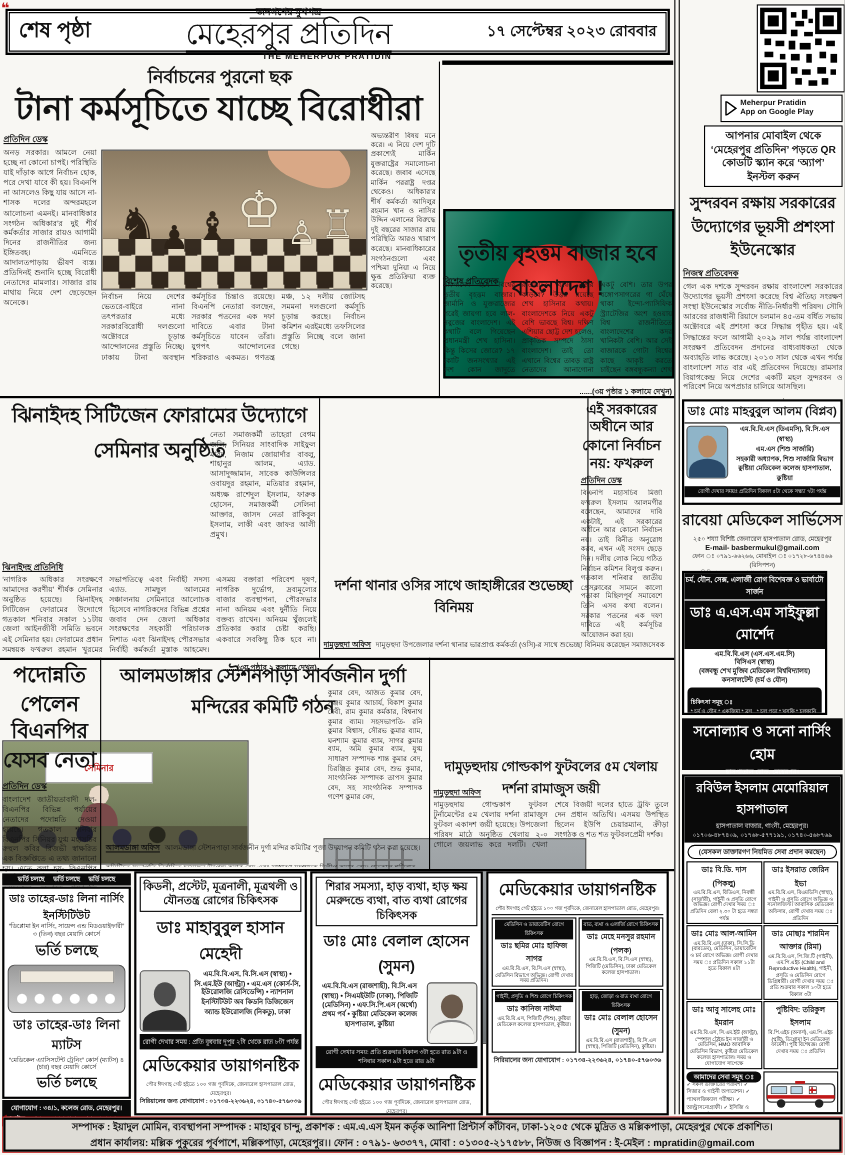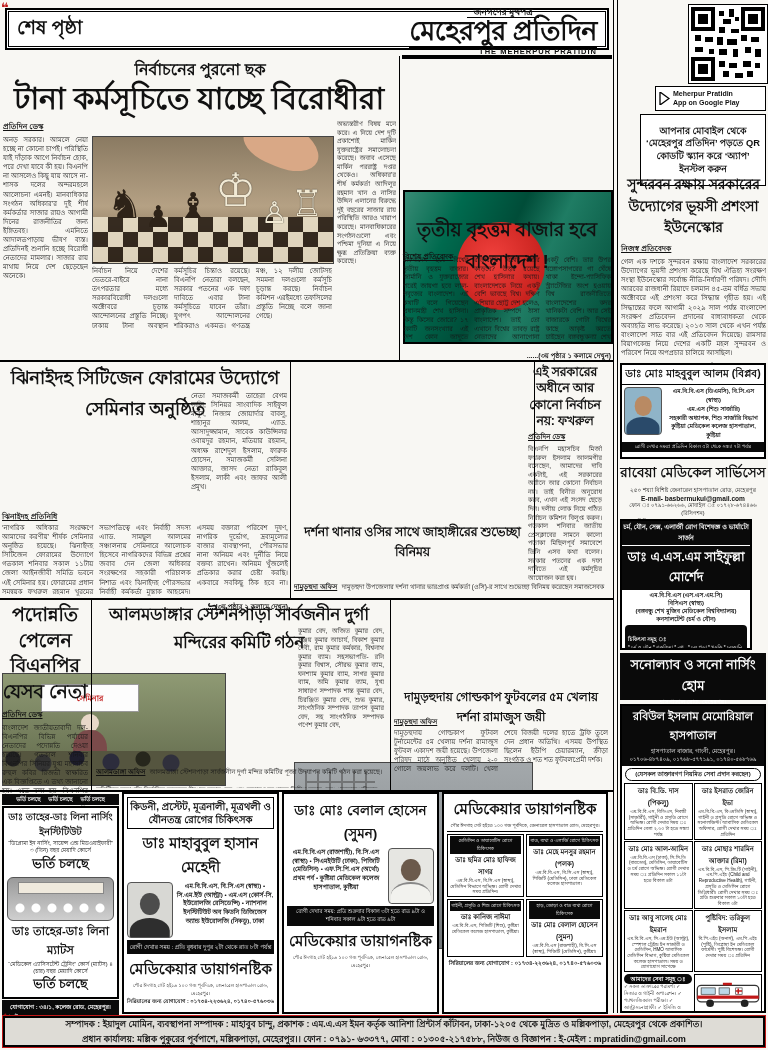--- a/index.html
+++ b/index.html
@@ -32,23 +32,24 @@
 <body>
 
 <div class="page">
 
   <div class="abs" style="left:1px;top:0;color:#c01818;font-size:13px;font-weight:bold;">❝</div>
 
   <div class="abs" style="left:5px;top:8px;width:604px;height:42px;border:2px solid #000;box-shadow:inset 0 0 0 1px #fff,inset 0 0 0 2px #000;background:#fff;display:flex;align-items:center;justify-content:space-between;padding:0 10px;box-sizing:border-box;">
     <div style="font-size:19px;font-weight:900;">শেষ পৃষ্ঠা</div>
     <div class="center" style="line-height:1;">
       <div style="font-size:9px;font-weight:bold;border-bottom:1px solid #000;display:inline-block;padding:0 6px;">জনগণের মুখপত্র</div>
-      <div style="font-size:27px;font-weight:700;letter-spacing:-0.5px;border-bottom:2px solid #000;padding-bottom:1px;">মেহেরপুর প্রতিদিন</div>
+      <div style="font-size:27px;font-weight:400;letter-spacing:-0.5px;border-bottom:2px solid #000;padding-bottom:1px;">মেহেরপুর প্রতিদিন</div>
       <div style="font-size:7.5px;font-weight:bold;letter-spacing:1px;text-align:right;">THE MEHERPUR PRATIDIN</div>
     </div>
+    <div style="font-size:13.5px;font-weight:900;">১৭ সেপ্টেম্বর ২০২৩ রোববার</div>
   </div>
 
   <div class="abs" style="left:688px;top:4px;width:78px;height:78px;border:1px solid #000;background:#fff;">
     <svg width="78" height="78" viewBox="0 0 78 78">
       <rect x="4" y="4" width="20" height="20" fill="none" stroke="#000" stroke-width="4"></rect>
         <rect x="9" y="9" width="10" height="10" fill="#000"></rect>
       <rect x="54" y="4" width="20" height="20" fill="none" stroke="#000" stroke-width="4"></rect>
         <rect x="59" y="9" width="10" height="10" fill="#000"></rect>
       <rect x="4" y="54" width="20" height="20" fill="none" stroke="#000" stroke-width="4"></rect>
         <rect x="9" y="59" width="10" height="10" fill="#000"></rect>
@@ -83,21 +84,21 @@
   </div>
   <div class="abs" style="left:655px;top:86px;width:111px;height:25px;border:1px solid #000;background:#fff;display:flex;align-items:center;gap:3px;padding:1px 3px;box-sizing:border-box;">
     <svg width="11" height="13" viewBox="0 0 11 13">
         <path d="M1 0 L10 6.5 L1 13 Z" fill="none" stroke="#000" stroke-width="1.3"></path>
       </svg>
     <div style="line-height:1.15;">
       <div style="font-size:7px;font-weight:bold;">Meherpur Pratidin</div>
       <div style="font-size:7px;font-weight:bold;">App on Google Play</div>
     </div>
   </div>
-  <div class="abs center" style="left:640px;top:114px;width:126px;height:72px;border:1px solid #000;background:#fff;font-size:9.3px;font-weight:900;line-height:1.35;padding:2px;box-sizing:border-box;display:flex;align-items:center;">
+  <div class="abs center" style="left:640px;top:114px;width:126px;height:56px;border:1px solid #000;background:#fff;font-size:9.3px;font-weight:900;line-height:1.35;padding:2px;box-sizing:border-box;display:flex;align-items:flex-start;">
     <span>আপনার মোবাইল থেকে ‘মেহেরপুর প্রতিদিন’ পড়তে QR কোডটি স্ক্যান করে ‘অ্যাপ’ ইনস্টল করুন</span>
   </div>
 
   <div class="abs vline dbl" style="left:613px;top:0;height:1013px;"></div>
 
   <div class="abs center headline" style="left:0;top:75px;width:398px;font-size:30px;">টানা কর্মসূচিতে যাচ্ছে বিরোধীরা</div>
   <div class="abs center" style="left:30px;top:57px;width:340px;font-size:16px;font-weight:900;">নির্বাচনের পুরনো ছক</div>
   <div class="abs" style="left:3px;top:120px;width:85px;height:240px;overflow:hidden;">
     <div class="byline">প্রতিদিন ডেস্ক</div>
     <div class="body-t">অনড় সরকার। আমলে নেয়া হচ্ছে না কোনো চাপই। পরিস্থিতি যাই দাঁড়াক আগে নির্বাচন হোক, পরে দেখা যাবে কী হয়। বিএনপি না আসলেও কিছু যায় আসে না-শাসক দলের অন্দরমহলে আলোচনা এমনই। মানবাধিকার সংগঠন অধিকার’র দুই শীর্ষ কর্মকর্তার সাজার রায়ও আগামী দিনের রাজনীতির জন্য ইঙ্গিতবহ। এমনিতে আদালতপাড়ায় ভীষণ ব্যস্ত। প্রতিদিনই শুনানি হচ্ছে বিরোধী নেতাদের মামলার। সাজার রায় মাথায় নিয়ে দেশ ছেড়েছেন অনেকে।</div>
@@ -236,20 +237,21 @@
         </div>
       <div class="center b" style="font-size:6.2px;line-height:1.4;">এম.বি.বি.এস, বি.সি.এস (স্বাস্থ্য) • সি.এম.ইউ (আল্ট্রা) • এম.এস (কোর্স-সি, ইউরোলজি রেসিডেন্সি) • ন্যাশনাল ইনস্টিটিউট অব কিডনি ডিজিজেস অ্যান্ড ইউরোলজি (নিকডু), ঢাকা</div>
     </div>
     <div class="inv center" style="font-size:5.8px;padding:2px;margin-top:2px;">রোগী দেখার সময় : প্রতি বুধবার দুপুর ২টা থেকে রাত ৮টা পর্যন্ত</div>
     <div class="center blk" style="font-size:15px;margin-top:3px;">মেডিকেয়ার ডায়াগনষ্টিক</div>
     <div class="center" style="font-size:4.8px;">পৌর ঈদগাহ গেট হইতে ১০০ গজ পূর্বদিকে, জেনারেল হাসপাতাল রোড, মেহেরপুর।</div>
     <div class="center b" style="font-size:5.4px;">সিরিয়ালের জন্য যোগাযোগ : ০১৭৩৪-২২৩৬২৪, ০১৭৪০-৫৭৬০৩৬</div>
   </div>
 
   <div class="adbox abs" style="left:282px;top:792px;width:157px;height:222px;padding:3px;box-sizing:border-box;">
+    <div class="center blk" style="border:1.5px solid #000;font-size:10px;line-height:1.3;padding:2px;">শিরার সমস্যা, হাড় ব্যথা, হাড় ক্ষয় মেরুদন্ডে ব্যথা, বাত ব্যথা রোগের চিকিৎসক</div>
     <div class="center blk" style="font-size:13.5px;margin:3px 0 2px;">ডাঃ মোঃ বেলাল হোসেন (সুমন)</div>
     <div style="display:flex;gap:3px;align-items:flex-start;">
       <div class="center b" style="font-size:6.2px;line-height:1.4;">এম.বি.বি.এস (রাজশাহী), বি.সি.এস (স্বাস্থ্য) • সিএমইউটি (ঢাকা), পিজিটি (মেডিসিন) • এফ.সি.পি.এস (অর্থো) প্রথম পর্ব • কুষ্টিয়া মেডিকেল কলেজ হাসপাতাল, কুষ্টিয়া</div>
       <div class="mini-portrait" style="width:44px;height:54px;border-radius:4px;flex:none;background:#e6e6e2;">
           <div class="head" style="background:#6b5a4c;"></div>
           <div class="torso" style="background:#f2f2ee;border-top:2px solid #888;"></div>
         </div>
     </div>
     <div class="inv center" style="font-size:5.4px;padding:2px;margin-top:2px;">রোগী দেখার সময়: প্রতি শুক্রবার বিকাল ৩টা হতে রাত ৯টা ও শনিবার সকাল ৯টা হতে রাত ৯টা</div>
     <div class="center blk" style="font-size:15px;margin-top:3px;">মেডিকেয়ার ডায়াগনষ্টিক</div>

